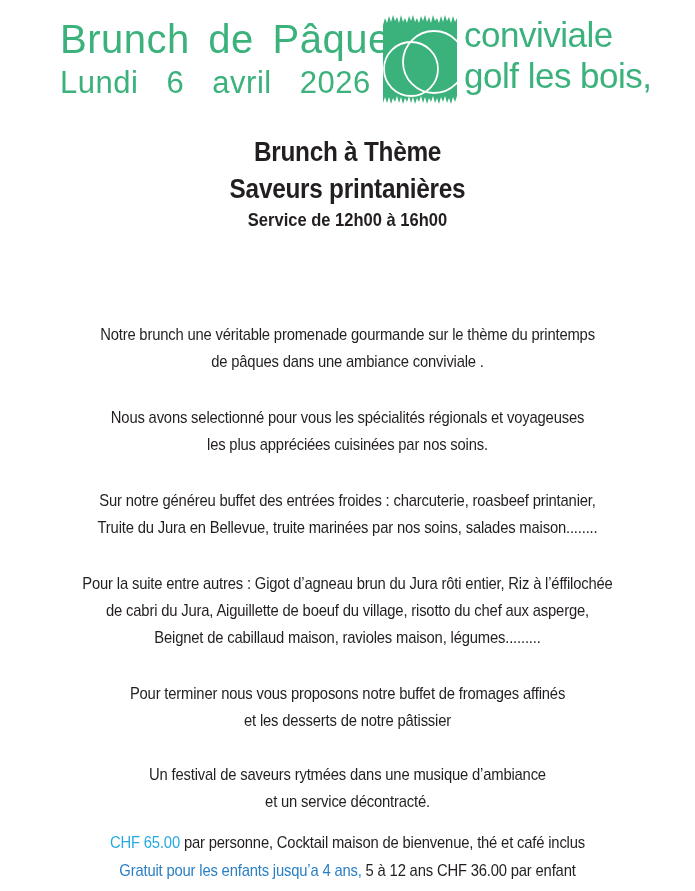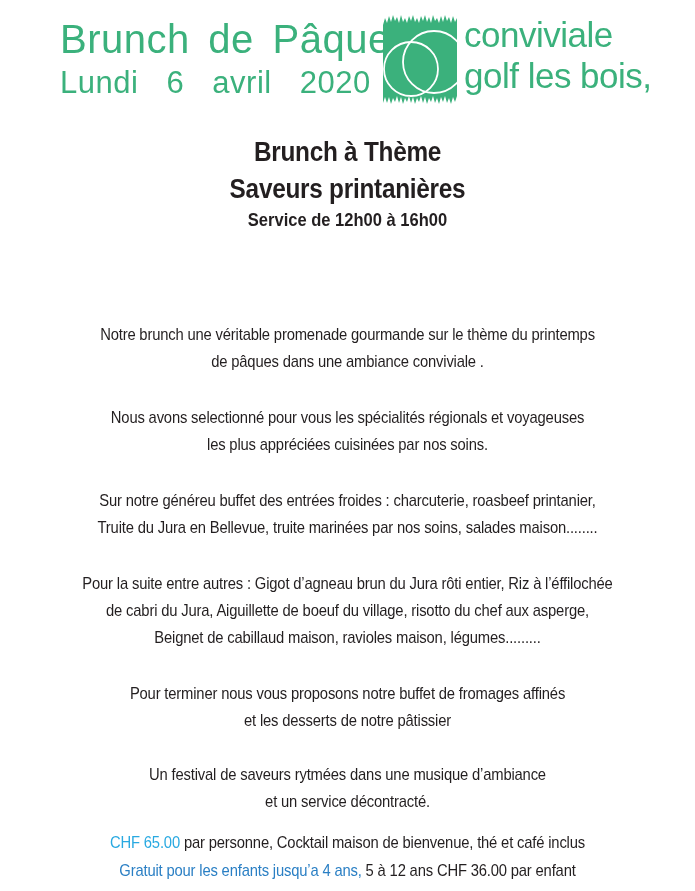--- a/index.html
+++ b/index.html
@@ -34,21 +34,21 @@
   .kids-hl{color:var(--kids-blue);}
   .line{white-space:nowrap;}
 </style>
 </head>
 <body>
 
 <div class="page">
 
   <div class="brand-title">
     <div class="brand-line1">Brunch de Pâques</div>
-    <div class="brand-line2">Lundi 6 avril 2020</div>
+    <div class="brand-line2">Lundi 6 avril 2026</div>
   </div>
 
   <div class="logo">
     <svg viewBox="0 0 74 94" xmlns="http://www.w3.org/2000/svg" aria-hidden="true">
       <clipPath id="grassClip">
         <path d="M0,12 L2,5 4,10 6,3 8,9 10,2 12,8 14,4 16,10 18,2 20,9 22,5 24,10 26,3 28,8 30,2 32,9 34,5 36,10 38,3 40,8 42,2 44,9 46,4 48,10 50,2 52,8 54,5 56,10 58,3 60,9 62,2 64,8 66,4 68,10 70,3 72,9 74,5
                  L74,83
                  L72,89 70,84 68,91 66,85 64,90 62,83 60,89 58,84 56,91 54,85 52,90 50,83 48,89 46,85 44,91 42,84 40,90 38,83 36,89 34,85 32,91 30,84 28,90 26,83 24,89 22,85 20,91 18,84 16,90 14,83 12,89 10,85 8,91 6,84 4,90 2,84 0,90 Z"></path>
       </clipPath>
       <g clip-path="url(#grassClip)">

